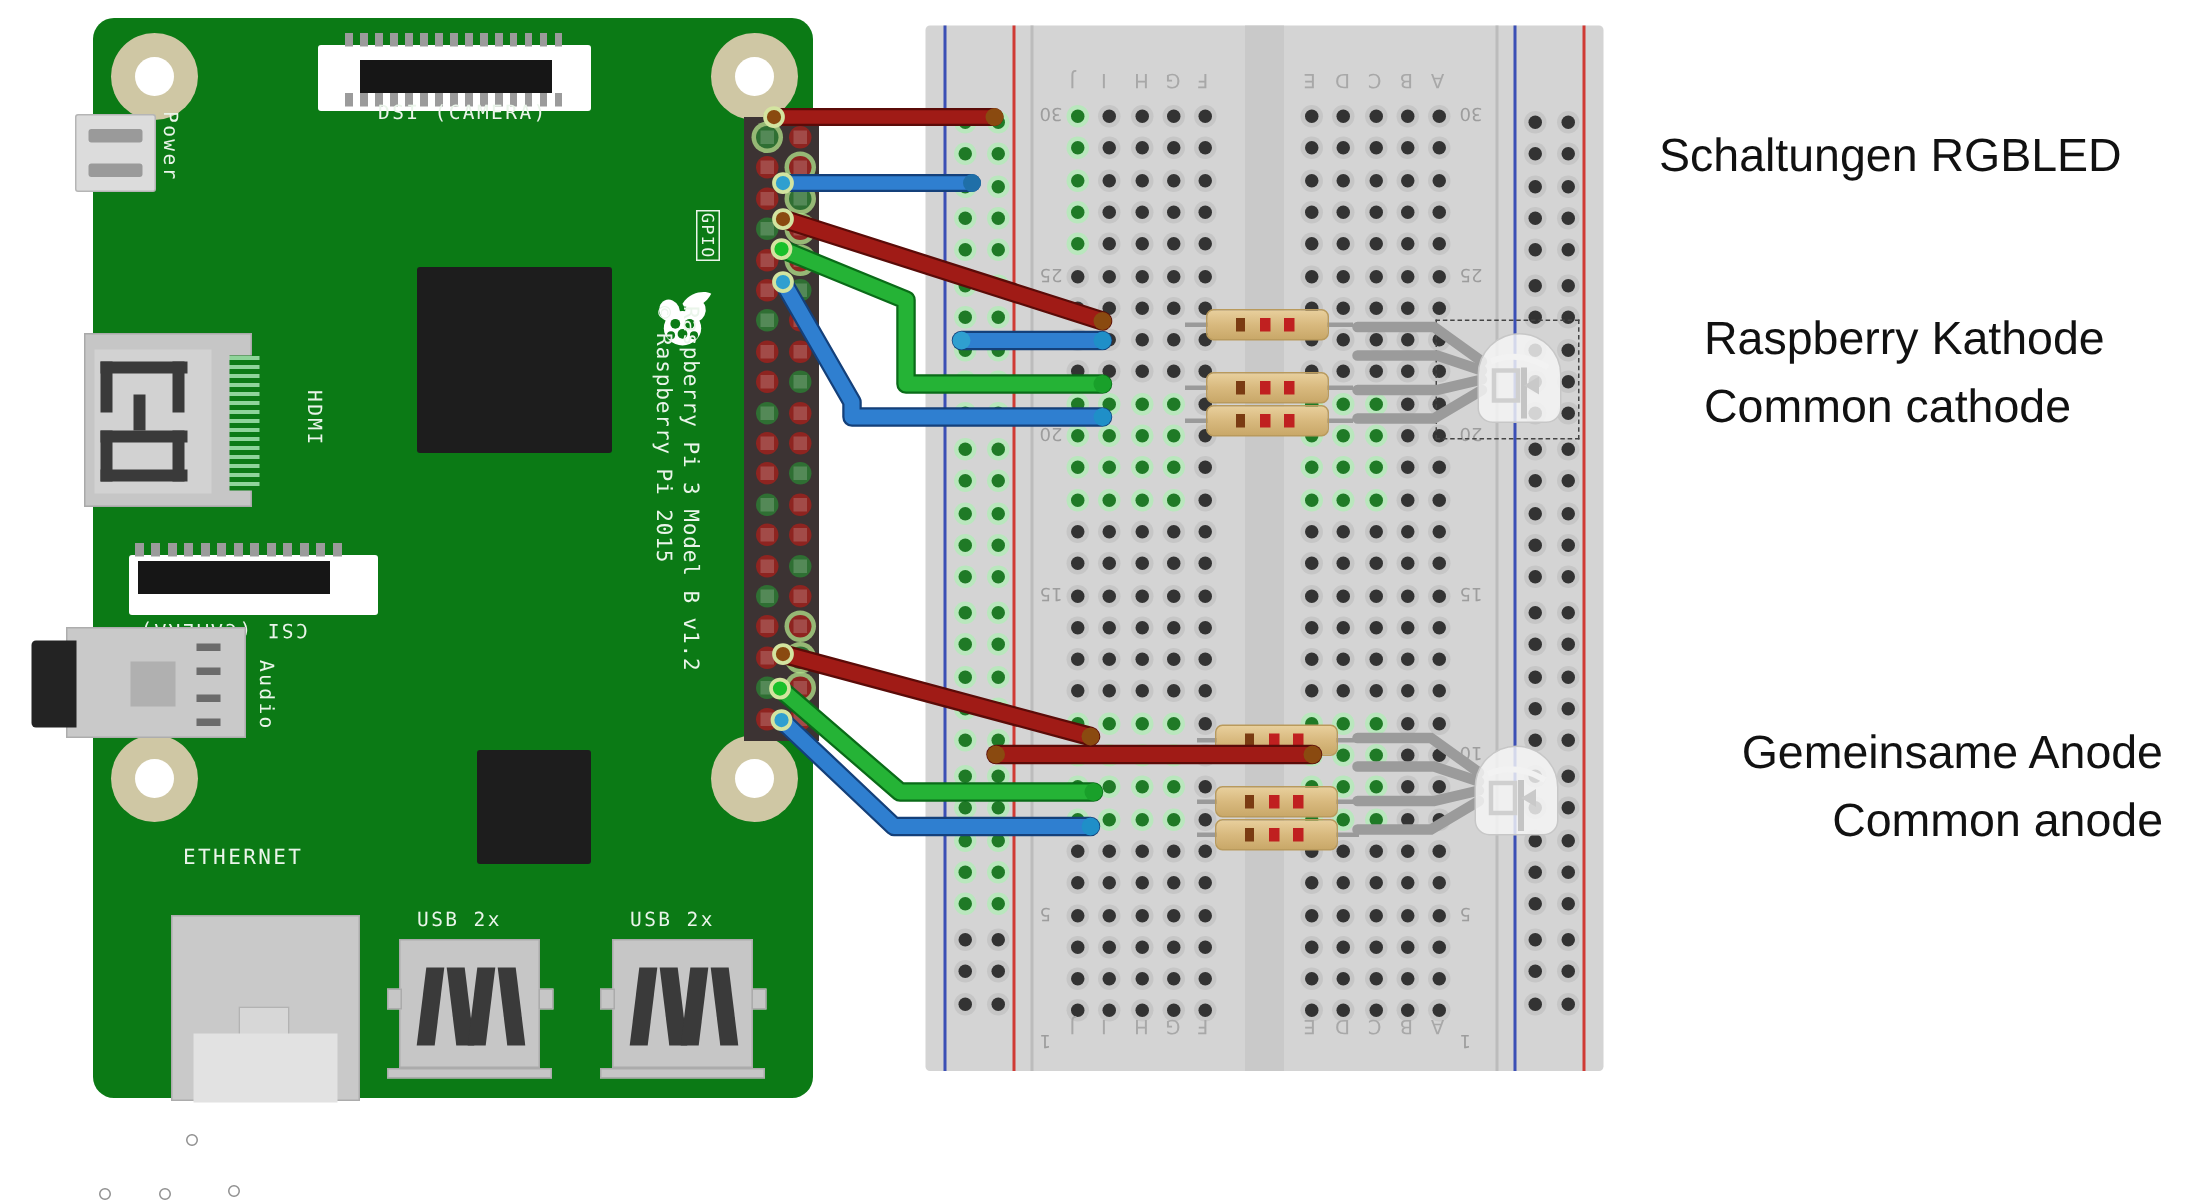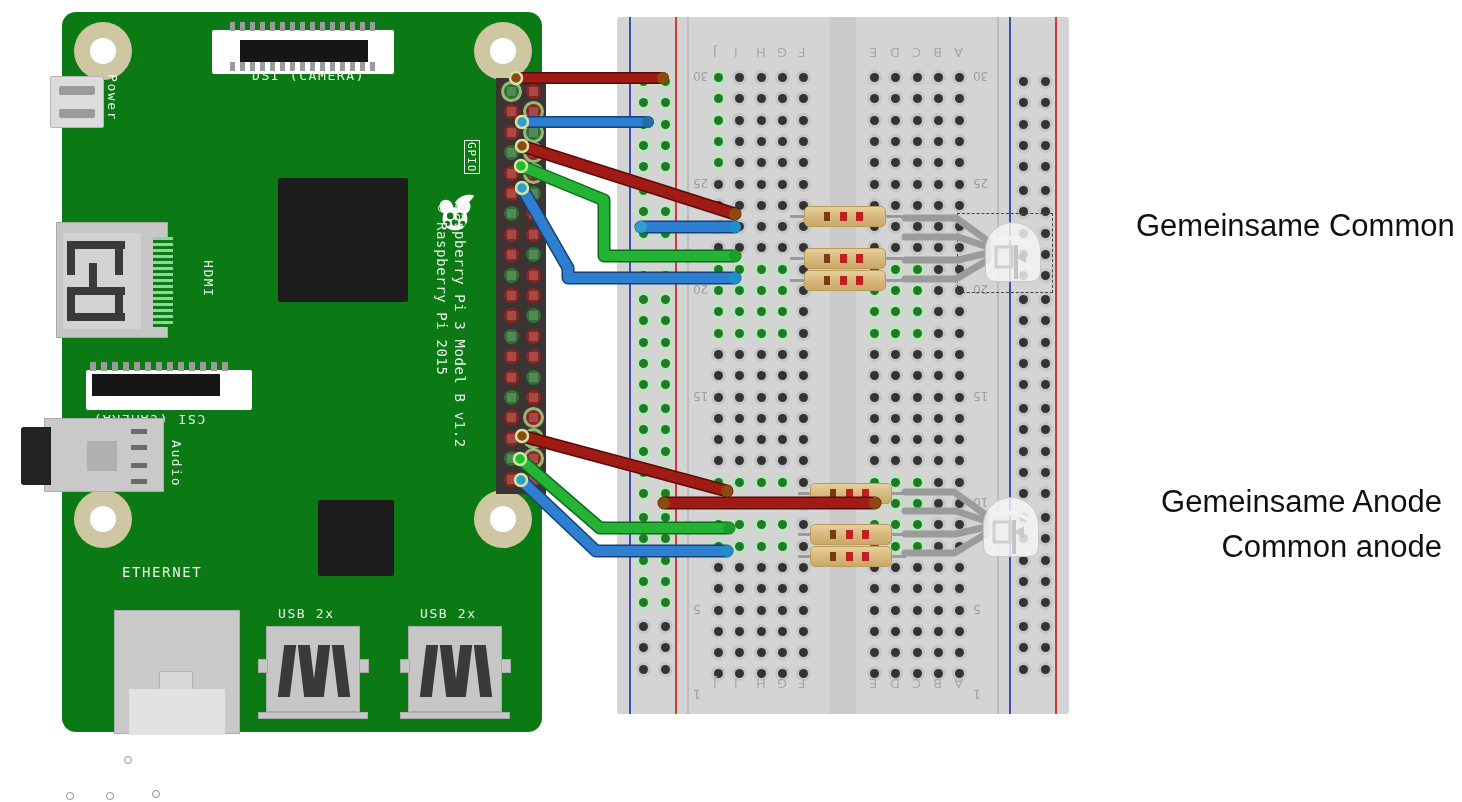--- a/index.html
+++ b/index.html
@@ -929,22 +929,24 @@
       <circle cx="727" cy="491" r="6" fill="#8a4a10"></circle>
       <circle cx="664" cy="503" r="6" fill="#8a4a10"></circle>
       <circle cx="875" cy="503" r="6" fill="#8a4a10"></circle>
       <circle cx="520" cy="459" r="6" fill="#19c02a" stroke="#d3e4a0" stroke-width="2.5"></circle>
       <circle cx="729" cy="528" r="6" fill="#19a02a"></circle>
       <circle cx="521" cy="480" r="6" fill="#2f9fd0" stroke="#d3e4a0" stroke-width="2.5"></circle>
       <circle cx="727" cy="551" r="6" fill="#1f8fc8"></circle>
     </g>
   </svg>
 
-
-  <div class="caption" style="left:1136px;top:204px;">Gemeinsame Common</div>
+  <div class="caption" style="left:1106px;top:82px;">Schaltungen RGBLED</div>
+
+  <div class="caption" style="left:1136px;top:204px;">Raspberry Kathode</div>
+  <div class="caption" style="left:1136px;top:249px;">Common cathode</div>
 
   <div class="caption right" style="left:1106px;top:480px;width:336px;">Gemeinsame Anode</div>
   <div class="caption right" style="left:1106px;top:525px;width:336px;">Common anode</div>
 
   <div class="frz-dot" style="left:66px;top:792px;"></div>
   <div class="frz-dot" style="left:106px;top:792px;"></div>
   <div class="frz-dot" style="left:124px;top:756px;"></div>
   <div class="frz-dot" style="left:152px;top:790px;"></div>
 
 </div>

